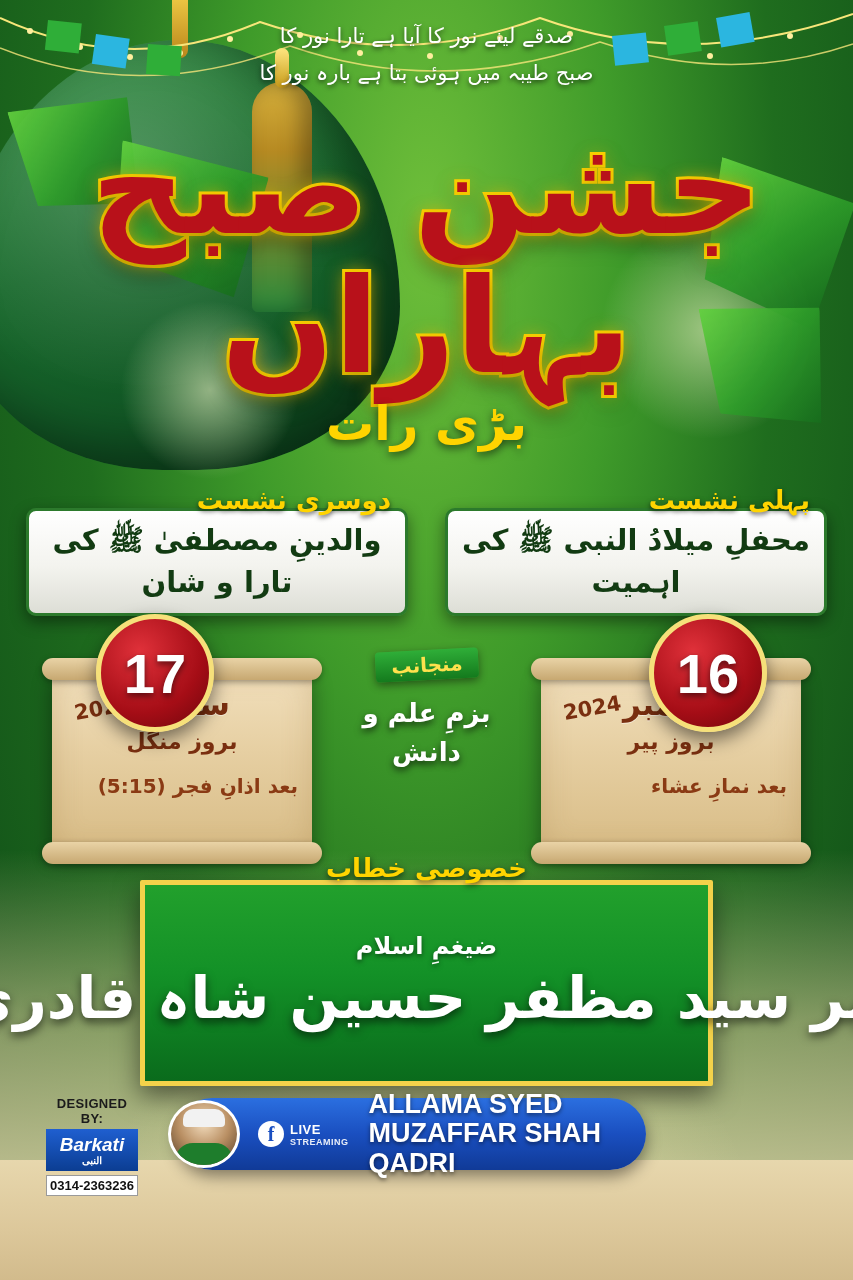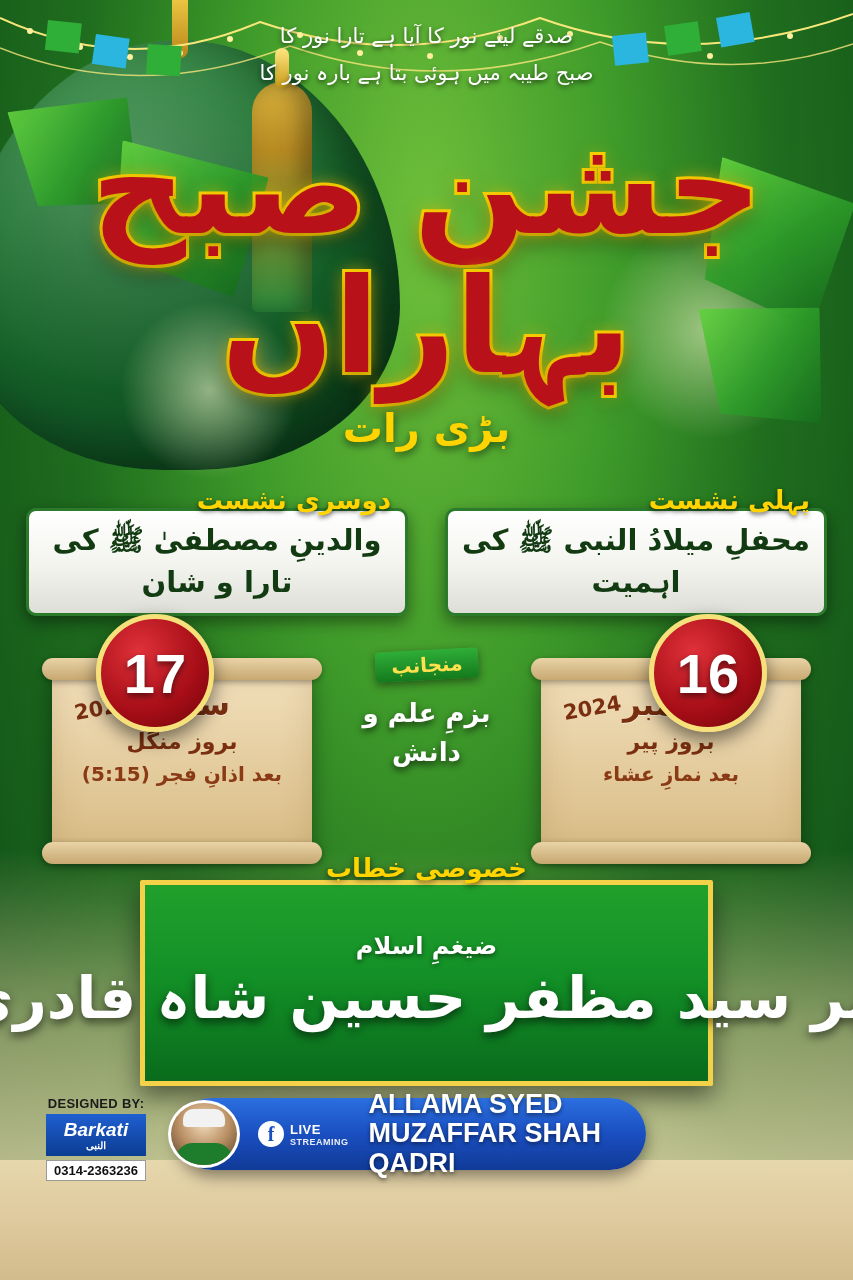--- a/index.html
+++ b/index.html
@@ -143,23 +143,23 @@
     font-weight: bold;
     line-height: 1.05;
     color: #b8111a;
     -webkit-text-stroke: 6px #ffd400;
     paint-order: stroke fill;
     text-shadow:
       0 0 18px rgba(255,208,0,0.75),
       0 8px 22px rgba(0,0,0,0.5);
   }
   .title-sub {
-    margin-top: 10px;
-    font-family: "DejaVu Sans", sans-serif;
-    font-size: 40px;
+    margin-top: 0;
+    font-family: "DejaVu Sans", sans-serif;
+    font-size: 48px;
     font-weight: bold;
     color: #ffd400;
     text-shadow: 0 3px 8px rgba(0,0,0,0.6);
   }
 
   
   .sessions {
     position: absolute;
     top: 508px;
     left: 26px;
@@ -250,24 +250,25 @@
     color: #7a2f10;
     text-shadow: 0 1px 0 rgba(255,255,255,0.5);
   }
   .scroll-day {
     margin-top: 6px;
     font-size: 22px;
     font-weight: bold;
     color: #7a2f10;
   }
   .scroll-time {
-    margin-top: 8px;
+    margin-top: 20px;
     font-size: 20px;
     font-weight: bold;
     color: #8a3a14;
+    text-align: right;
   }
   .scroll-year {
     position: absolute;
     top: 10px;
     left: 8px;
     font-size: 21px;
     font-weight: bold;
     color: #7a2f10;
     transform: rotate(-10deg);
   }
@@ -369,21 +370,21 @@
     line-height: 1.2;
     text-shadow: 0 4px 10px rgba(0,0,0,0.6);
     white-space: nowrap;
   }
 
   
   .designed {
     position: absolute;
     left: 46px;
     top: 1096px;
-    width: 100px;
+    width: 92px;
     text-align: center;
     font-family: "Liberation Sans", sans-serif;
   }
   .designed-label {
     font-size: 13px;
     font-weight: bold;
     color: #1b1b1b;
     letter-spacing: 0.3px;
   }
   .designed-logo {

